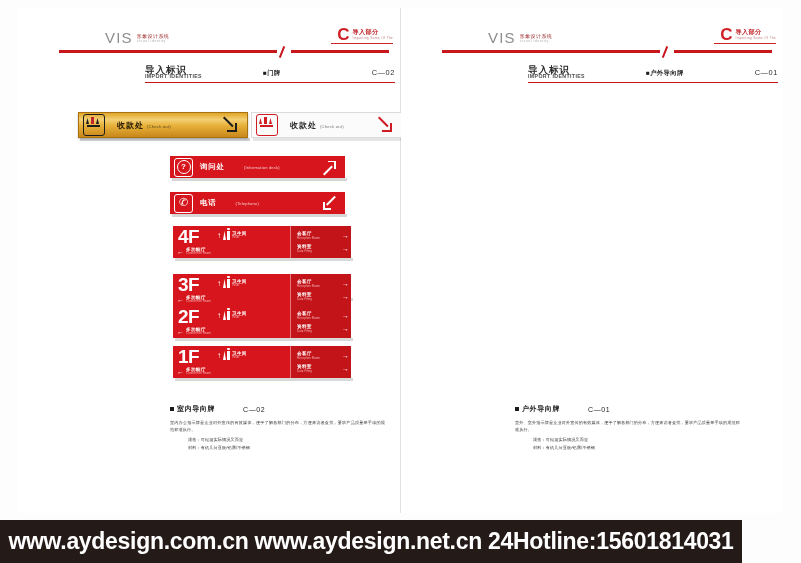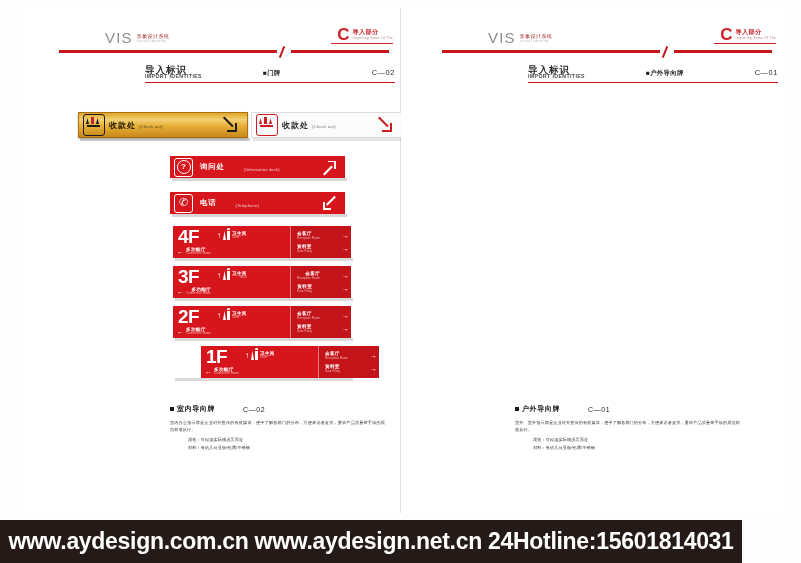--- a/index.html
+++ b/index.html
@@ -58,36 +58,36 @@
   .co-gold{position:absolute;left:60px;top:104px;width:170px;height:26px;
     background:linear-gradient(180deg,#e0a526 0%,#f3d074 28%,#e7b13a 52%,#c8881a 100%);
     border:1px solid #a87112;box-sizing:border-box;display:flex;align-items:center;
     box-shadow:0 1px 2px rgba(0,0,0,.25);}
   .co-gold-shadow{position:absolute;left:62px;top:130px;width:170px;height:3px;background:rgba(0,0,0,.18);}
   .co-white{position:absolute;left:233px;top:104px;width:152px;height:26px;background:#fbfbfb;border:1px solid #dcdcdc;box-sizing:border-box;display:flex;align-items:center;}
   .co-white-shadow{position:absolute;left:235px;top:130px;width:152px;height:3px;background:rgba(0,0,0,.10);}
 
   .co-iconbox{width:20px;height:20px;margin-left:4px;border:1.6px solid #1d1d1d;border-radius:3px;flex:0 0 auto;position:relative;background:transparent;}
   .co-iconbox.red{border-color:#cf1b22;}
-  .co-label{margin-left:4px;display:flex;align-items:baseline;gap:3px;}
+  .co-label{margin-left:12px;display:flex;align-items:baseline;gap:3px;}
   .co-cn{font-size:8px;font-weight:700;color:#241a06;letter-spacing:1px;}
   .co-cn.dark{color:#2a2a2a;}
   .co-en{font-size:4.2px;color:#5b4a1e;letter-spacing:.2px;}
   .co-en.dark{color:#777;}
   .co-arrow{margin-left:auto;margin-right:10px;width:14px;height:14px;position:relative;}
 
   
   .redbar{position:absolute;left:152px;width:175px;height:22px;background:#d6161c;display:flex;align-items:center;}
   .redbar.b1{top:148px;}
   .redbar.b2{top:184px;}
   .redbar-shadow{position:absolute;left:154px;width:175px;height:3px;background:rgba(0,0,0,.16);}
   .redbar-shadow.s1{top:170px;}
   .redbar-shadow.s2{top:206px;}
   .rb-iconbox{width:17px;height:17px;margin-left:4px;border:1.5px solid #ffffff;border-radius:3px;flex:0 0 auto;position:relative;}
-  .rb-label{margin-left:7px;display:flex;align-items:flex-end;gap:19px;}
+  .rb-label{margin-left:7px;display:flex;align-items:center;gap:19px;}
   .rb-cn{font-size:7.4px;font-weight:700;color:#ffffff;letter-spacing:.9px;}
   .rb-en{font-size:4px;color:#f4c9cb;letter-spacing:.2px;}
   .rb-arrow{margin-left:auto;margin-right:9px;width:13px;height:13px;position:relative;}
 
   
   .floor{position:absolute;left:155px;width:178px;height:32px;display:flex;}
   .floor-shadow{position:absolute;left:157px;width:178px;height:3px;background:rgba(0,0,0,.15);}
   .fl-main{width:117px;height:100%;background:#d6161c;position:relative;box-sizing:border-box;}
   .fl-sub{width:61px;height:100%;background:#c3141a;position:relative;box-sizing:border-box;border-left:1px solid #e8797d;}
   .fl-num{position:absolute;left:5px;top:1px;font-size:19px;font-weight:700;color:#ffffff;line-height:1;letter-spacing:-.5px;font-family:"Liberation Sans",sans-serif;}
@@ -279,21 +279,21 @@
           <span class="fl-stack">
             <span class="fl-t-cn">资料室</span>
             <span class="fl-t-en">Data Filing</span>
           </span>
           <span style="color:#fff;font-size:7px;line-height:1;margin-left:auto;">→</span>
         </span>
       </div>
     </div>
 
     <div class="floor-shadow" style="top:290px;"></div>
-    <div class="floor" style="top:258px;text-align:right;">
+    <div class="floor" style="top:266px;">
       <div class="fl-main">
         <span class="fl-num">3F</span>
         <span class="fl-row1">
           <span style="color:#fff;font-size:8px;line-height:1;">↑</span>
           <span class="wc-pair">
               <i class="wc-f"></i>
               <i class="wc-m"></i>
             </span>
           <span class="fl-stack">
             <span class="fl-t-cn">卫生间</span>
@@ -361,21 +361,21 @@
           <span class="fl-stack">
             <span class="fl-t-cn">资料室</span>
             <span class="fl-t-en">Data Filing</span>
           </span>
           <span style="color:#fff;font-size:7px;line-height:1;margin-left:auto;">→</span>
         </span>
       </div>
     </div>
 
     <div class="floor-shadow" style="top:370px;"></div>
-    <div class="floor" style="top:338px;margin-left:28px;">
+    <div class="floor" style="top:338px;">
       <div class="fl-main">
         <span class="fl-num">1F</span>
         <span class="fl-row1">
           <span style="color:#fff;font-size:8px;line-height:1;">↑</span>
           <span class="wc-pair">
               <i class="wc-f"></i>
               <i class="wc-m"></i>
             </span>
           <span class="fl-stack">
             <span class="fl-t-cn">卫生间</span>

